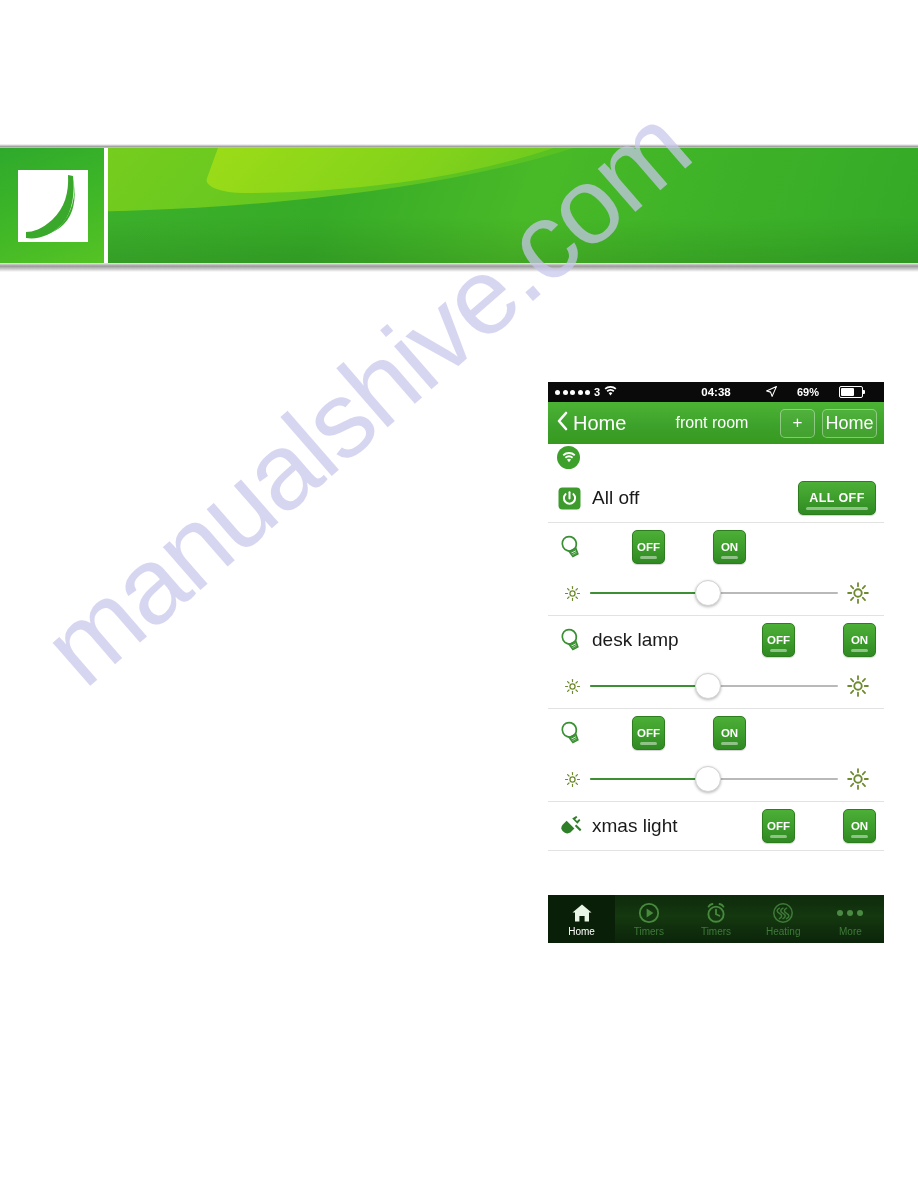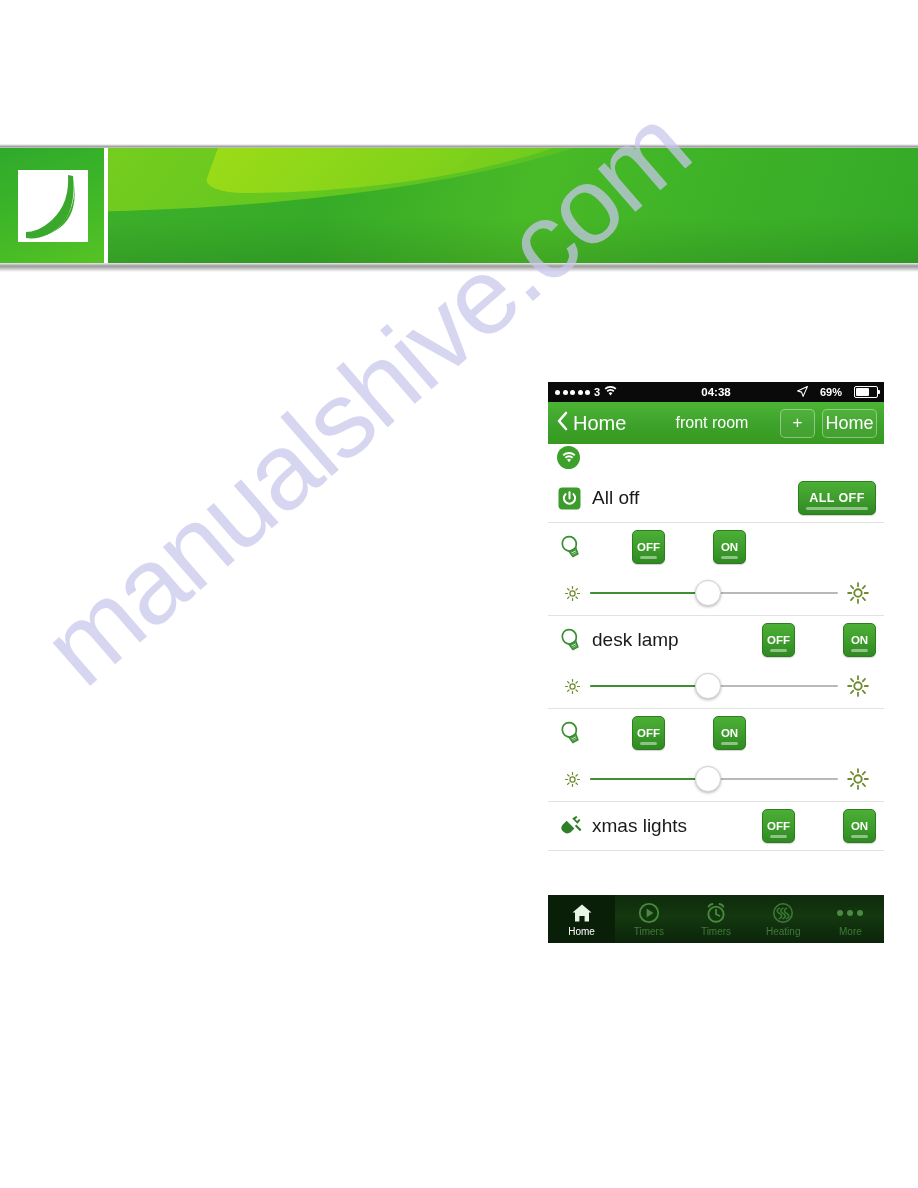--- a/index.html
+++ b/index.html
@@ -57,21 +57,21 @@
     height:20px;background:#0a0a0a;color:#ffffff;
     display:flex;align-items:center;position:relative;
     font-size:11px;
   }
   .sb-left{position:absolute;left:7px;display:flex;align-items:center;gap:4px;}
   .sb-dots{display:flex;gap:2.5px;align-items:center;}
   .sb-dots i{width:5px;height:5px;border-radius:50%;background:#ffffff;display:block;}
   .sb-carrier{font-size:11px;font-weight:bold;letter-spacing:0;}
   .sb-wifi{display:block;}
   .sb-time{position:absolute;left:0;right:0;text-align:center;font-size:11.5px;font-weight:bold;}
-  .sb-right{position:absolute;right:6px;display:flex;align-items:center;gap:12px;justify-content:space-between;}
+  .sb-right{position:absolute;right:21px;display:flex;align-items:center;gap:20px;justify-content:space-between;}
   .sb-batt-pct{font-size:11px;font-weight:bold;}
   .sb-batt{width:22px;height:10px;border:1px solid #ffffff;border-radius:2px;position:relative;}
   .sb-batt::after{content:"";position:absolute;right:-3px;top:3px;width:2px;height:4px;
     background:#ffffff;border-radius:0 1px 1px 0;}
   .sb-batt i{position:absolute;left:1px;top:1px;bottom:1px;width:13px;background:#ffffff;display:block;border-radius:1px;}
 
   
   .navbar{
     height:42px;position:relative;display:flex;align-items:center;
     background:linear-gradient(to bottom,#4cb434 0%,#3da22b 55%,#37991f 100%);
@@ -430,21 +430,21 @@
     <div class="row">
       <div class="row-icon">
         <svg width="25" height="23" viewBox="0 0 25 23">
           <g fill="#2f7f28">
             <path d="M3.2 13.6 A6.4 6.4 0 0 0 12.4 17.6 L16.4 13.6 L8.6 5.8 L4.6 9.8 A6.4 6.4 0 0 0 3.2 13.6 Z"></path>
             <path d="M14.2 3.6 L19.4 8.8 L22.4 5.2 L21.2 4.0 L19.0 6.0 L17.2 4.2 L19.4 2.2 L18.2 1.0 Z"></path>
             <path d="M16.8 11.0 L22.0 16.2 L23.4 14.6 L18.2 9.6 Z"></path>
           </g>
         </svg>
       </div>
-      <div class="row-label">xmas lights</div>
+      <div class="row-label">xmas light</div>
       <div class="row-ctrls">
         <div class="gbtn small">OFF</div>
         <div class="gbtn small">ON</div>
       </div>
     </div>
 
     <div class="list-bottom"></div>
   </div>
 
   <div class="phone-gap"></div>

